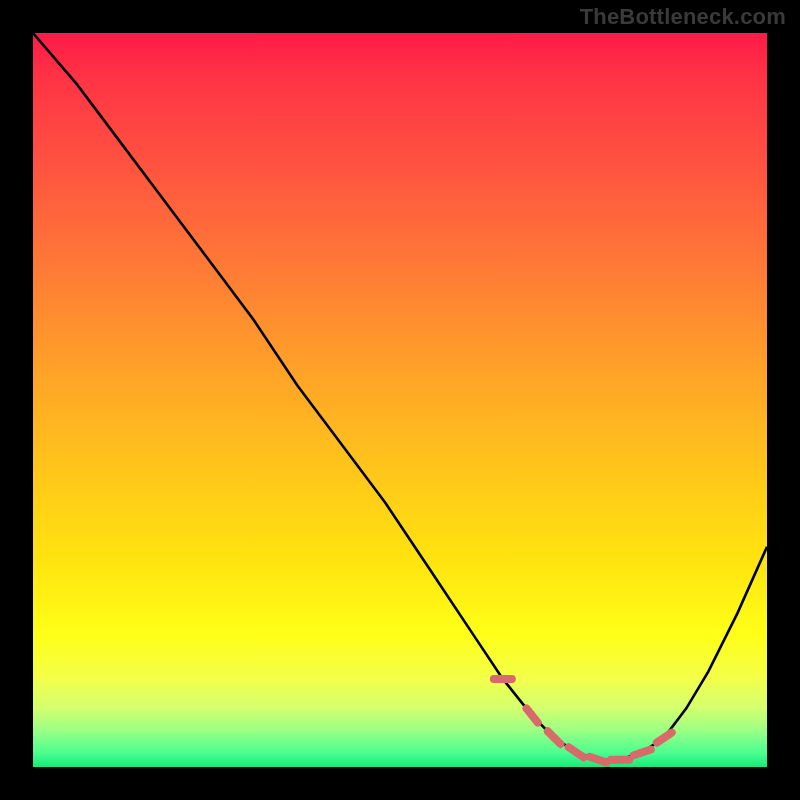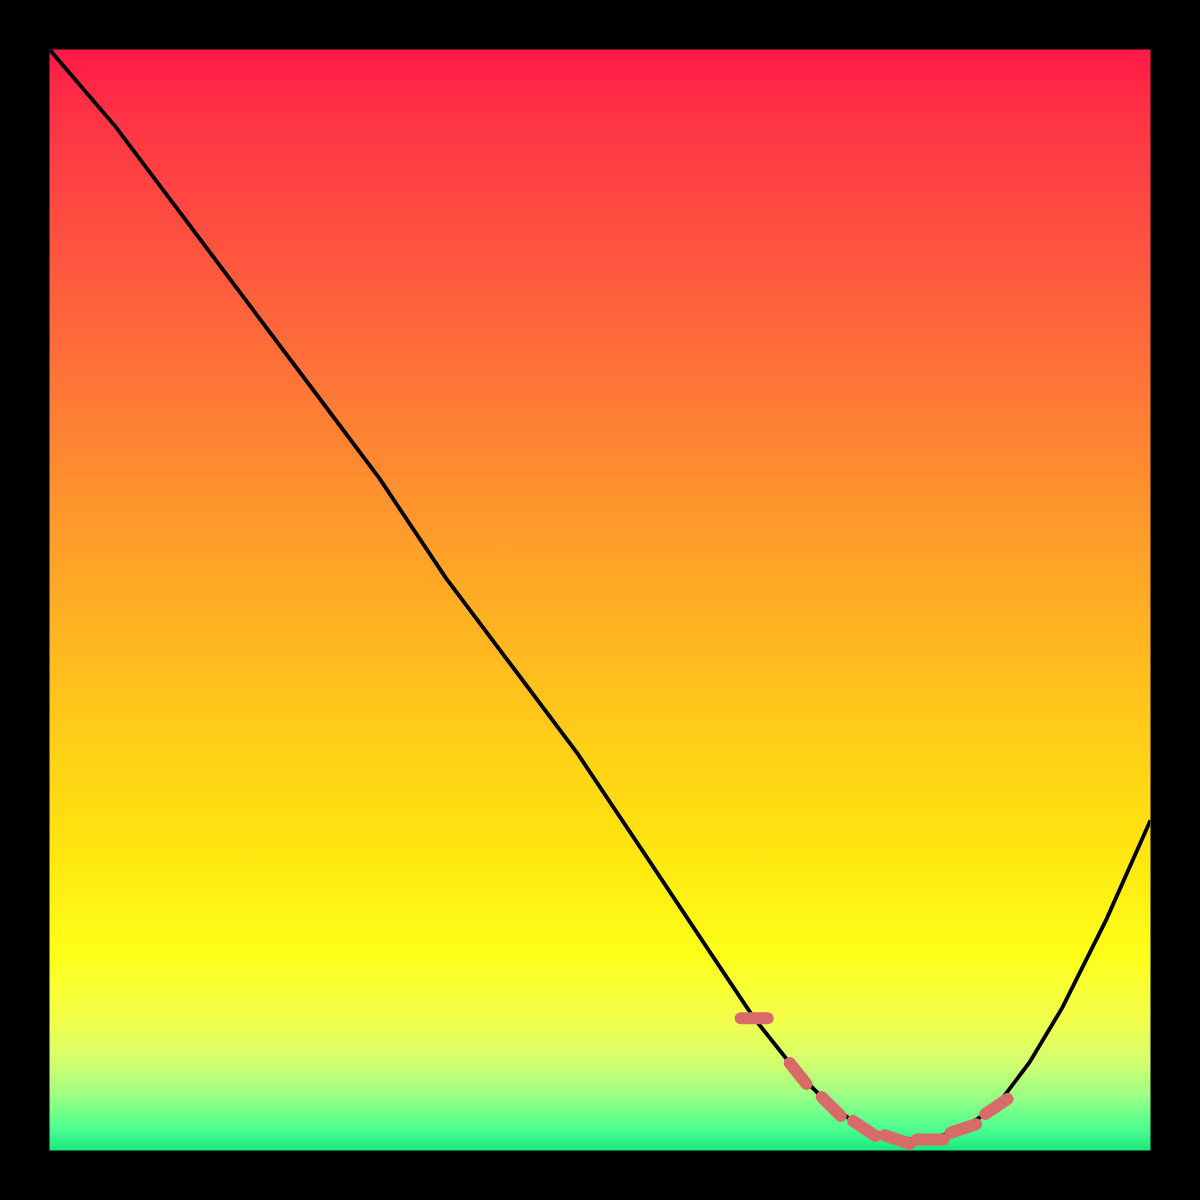--- a/index.html
+++ b/index.html
@@ -57,20 +57,21 @@
     position: absolute;
     inset: 0;
     width: 100%;
     height: 100%;
   }
 </style>
 </head>
 <body>
 
 <div class="outer">
+  <div class="watermark">TheBottleneck.com</div>
 
   <div class="plot-area">
     <div class="gradient-bg"></div>
     <svg class="curve" viewBox="0 0 734 734" preserveAspectRatio="none">
       <path fill="none" stroke="#000" stroke-width="2.6" d="M0.0 0.0 L44.0 51.4 L88.1 110.1 L132.1 168.8 L176.2 227.5 L220.2 286.3 L264.2 352.3 L308.3 411.0 L352.3 469.8 L396.4 535.8 L440.4 601.9 L469.8 645.9 L499.1 682.6 L521.1 704.6 L543.2 719.3 L565.2 726.7 L587.2 726.7 L609.2 719.3 L631.2 704.6 L653.3 675.3 L675.3 638.6 L704.6 579.9 L734.0 513.8"></path>
       <g>
           <line x1="460.8" y1="645.9" x2="478.8" y2="645.9" stroke="#d96a6a" stroke-width="8" stroke-linecap="round"></line>
           <line x1="493.5" y1="675.6" x2="504.7" y2="689.6" stroke="#d96a6a" stroke-width="8" stroke-linecap="round"></line>
           <line x1="514.8" y1="698.3" x2="527.5" y2="711.0" stroke="#d96a6a" stroke-width="8" stroke-linecap="round"></line>
           <line x1="535.7" y1="714.3" x2="550.6" y2="724.3" stroke="#d96a6a" stroke-width="8" stroke-linecap="round"></line>

